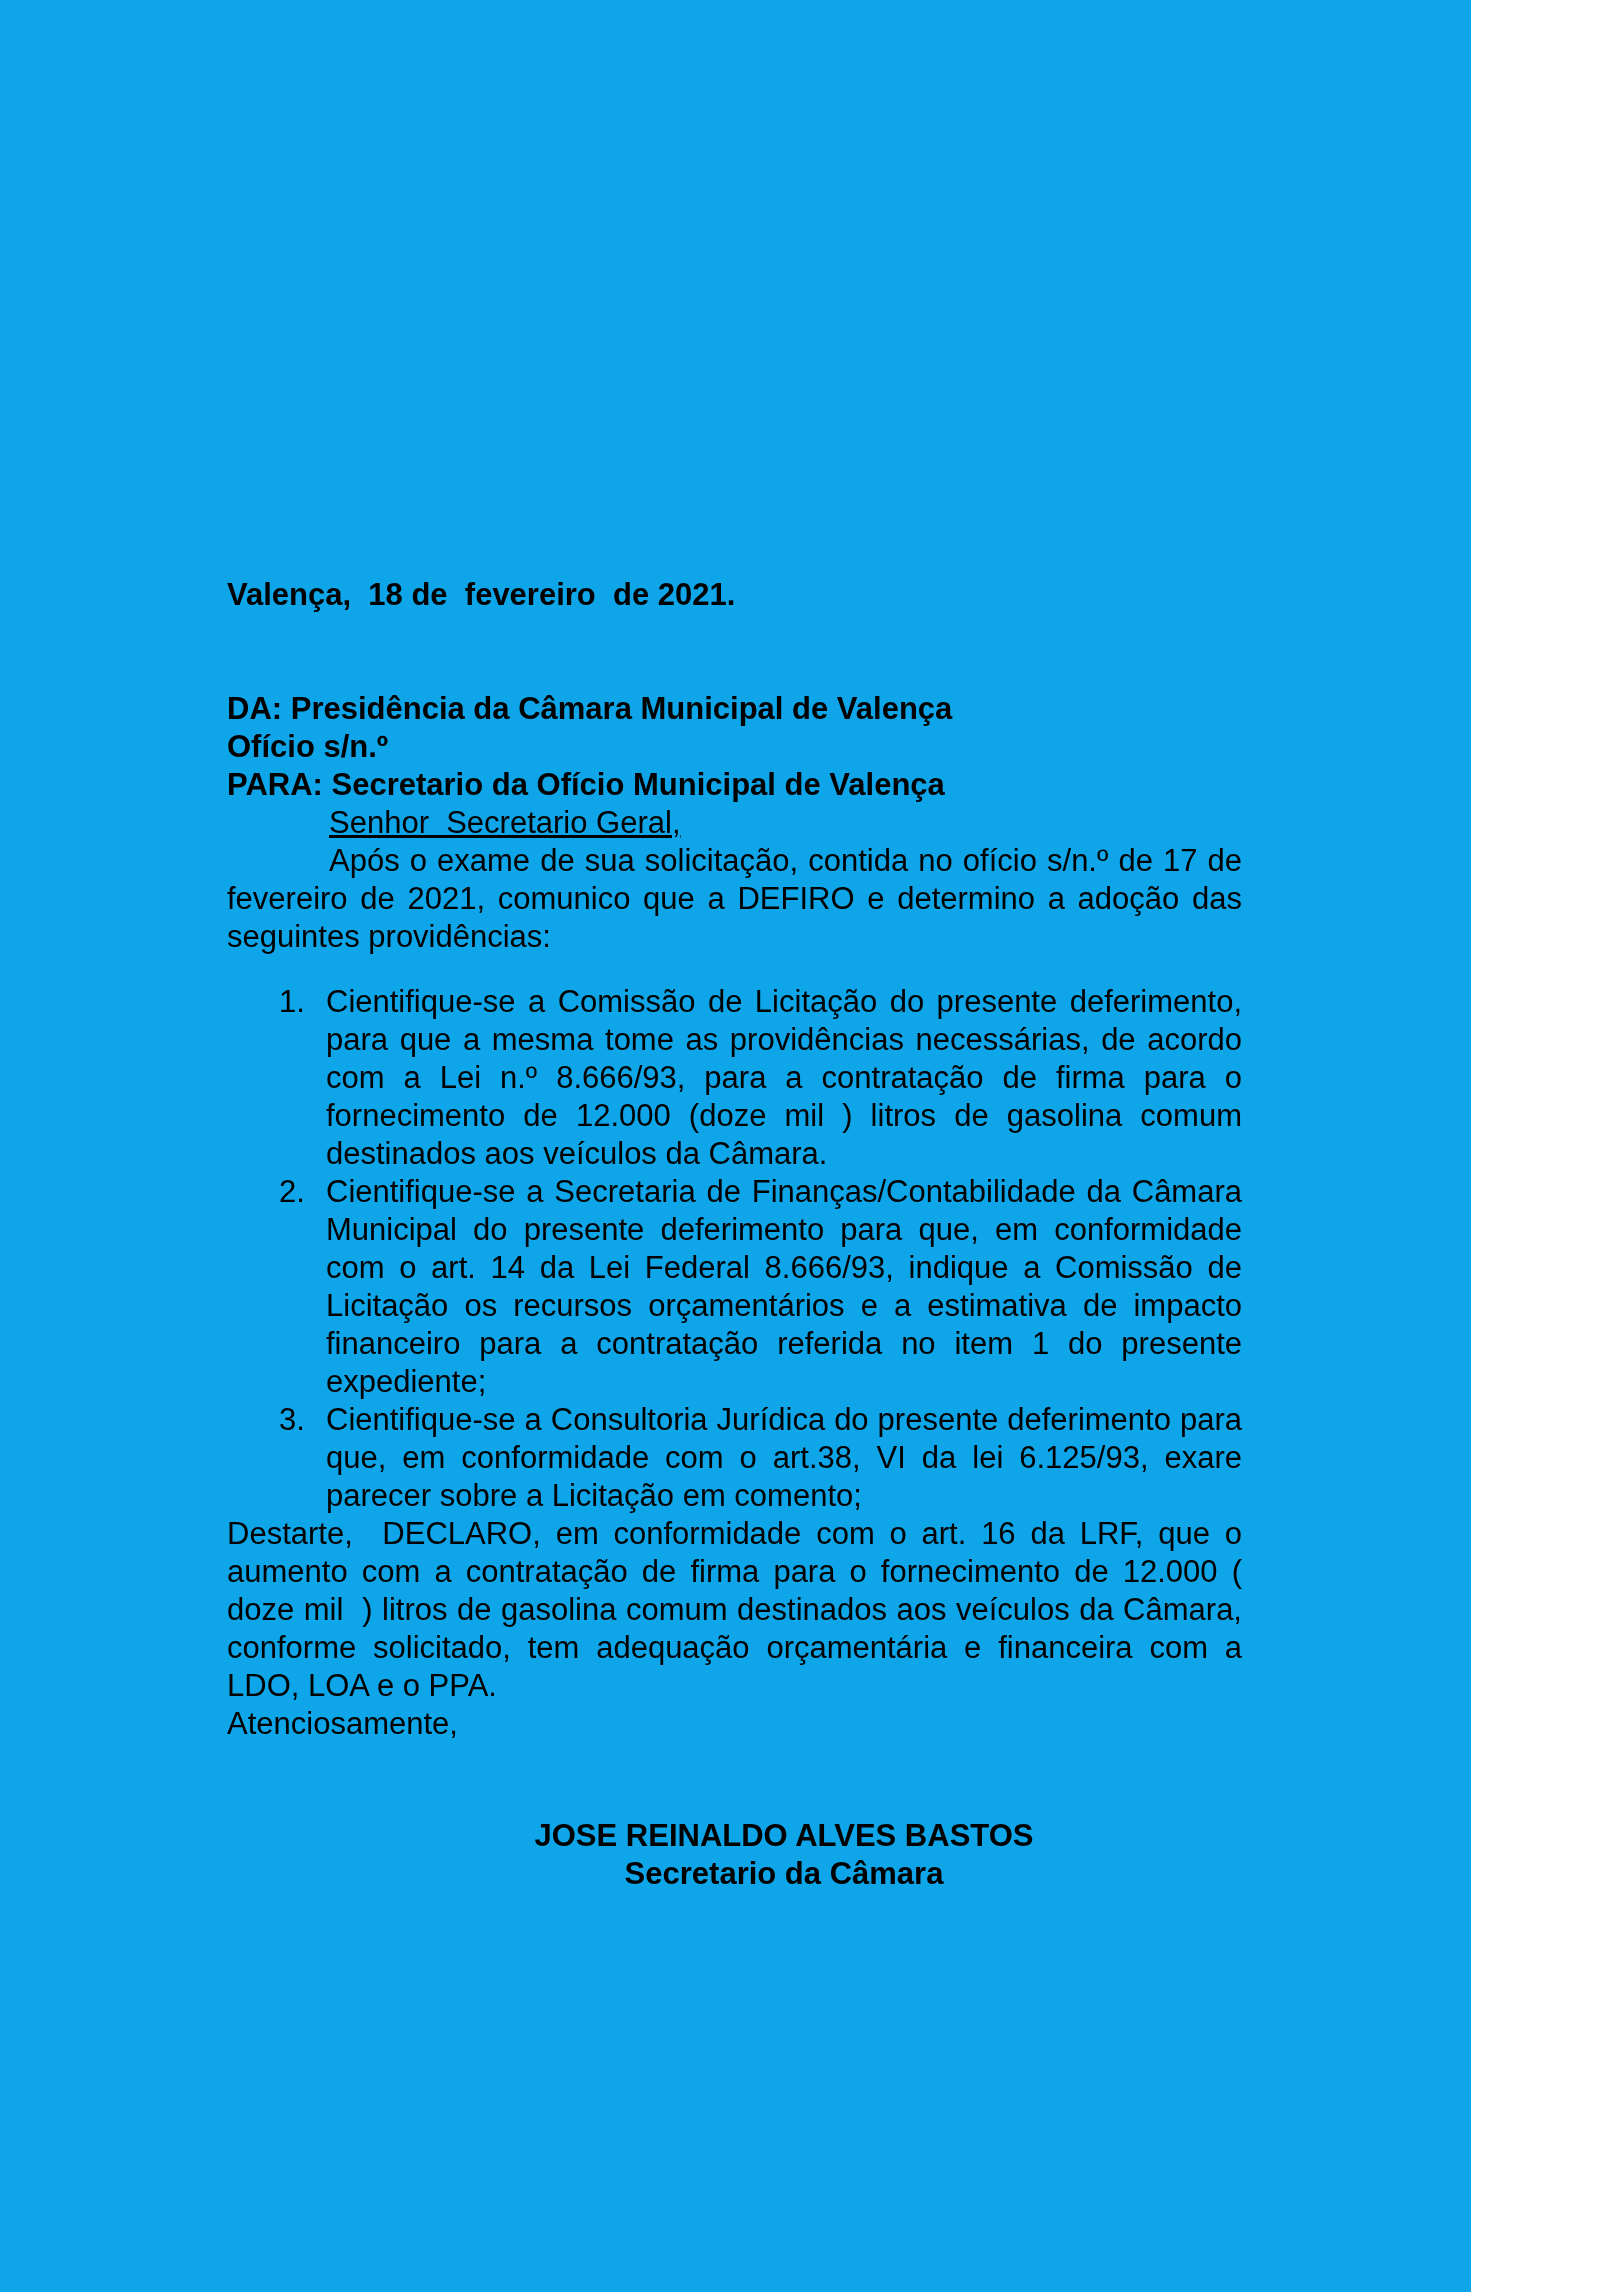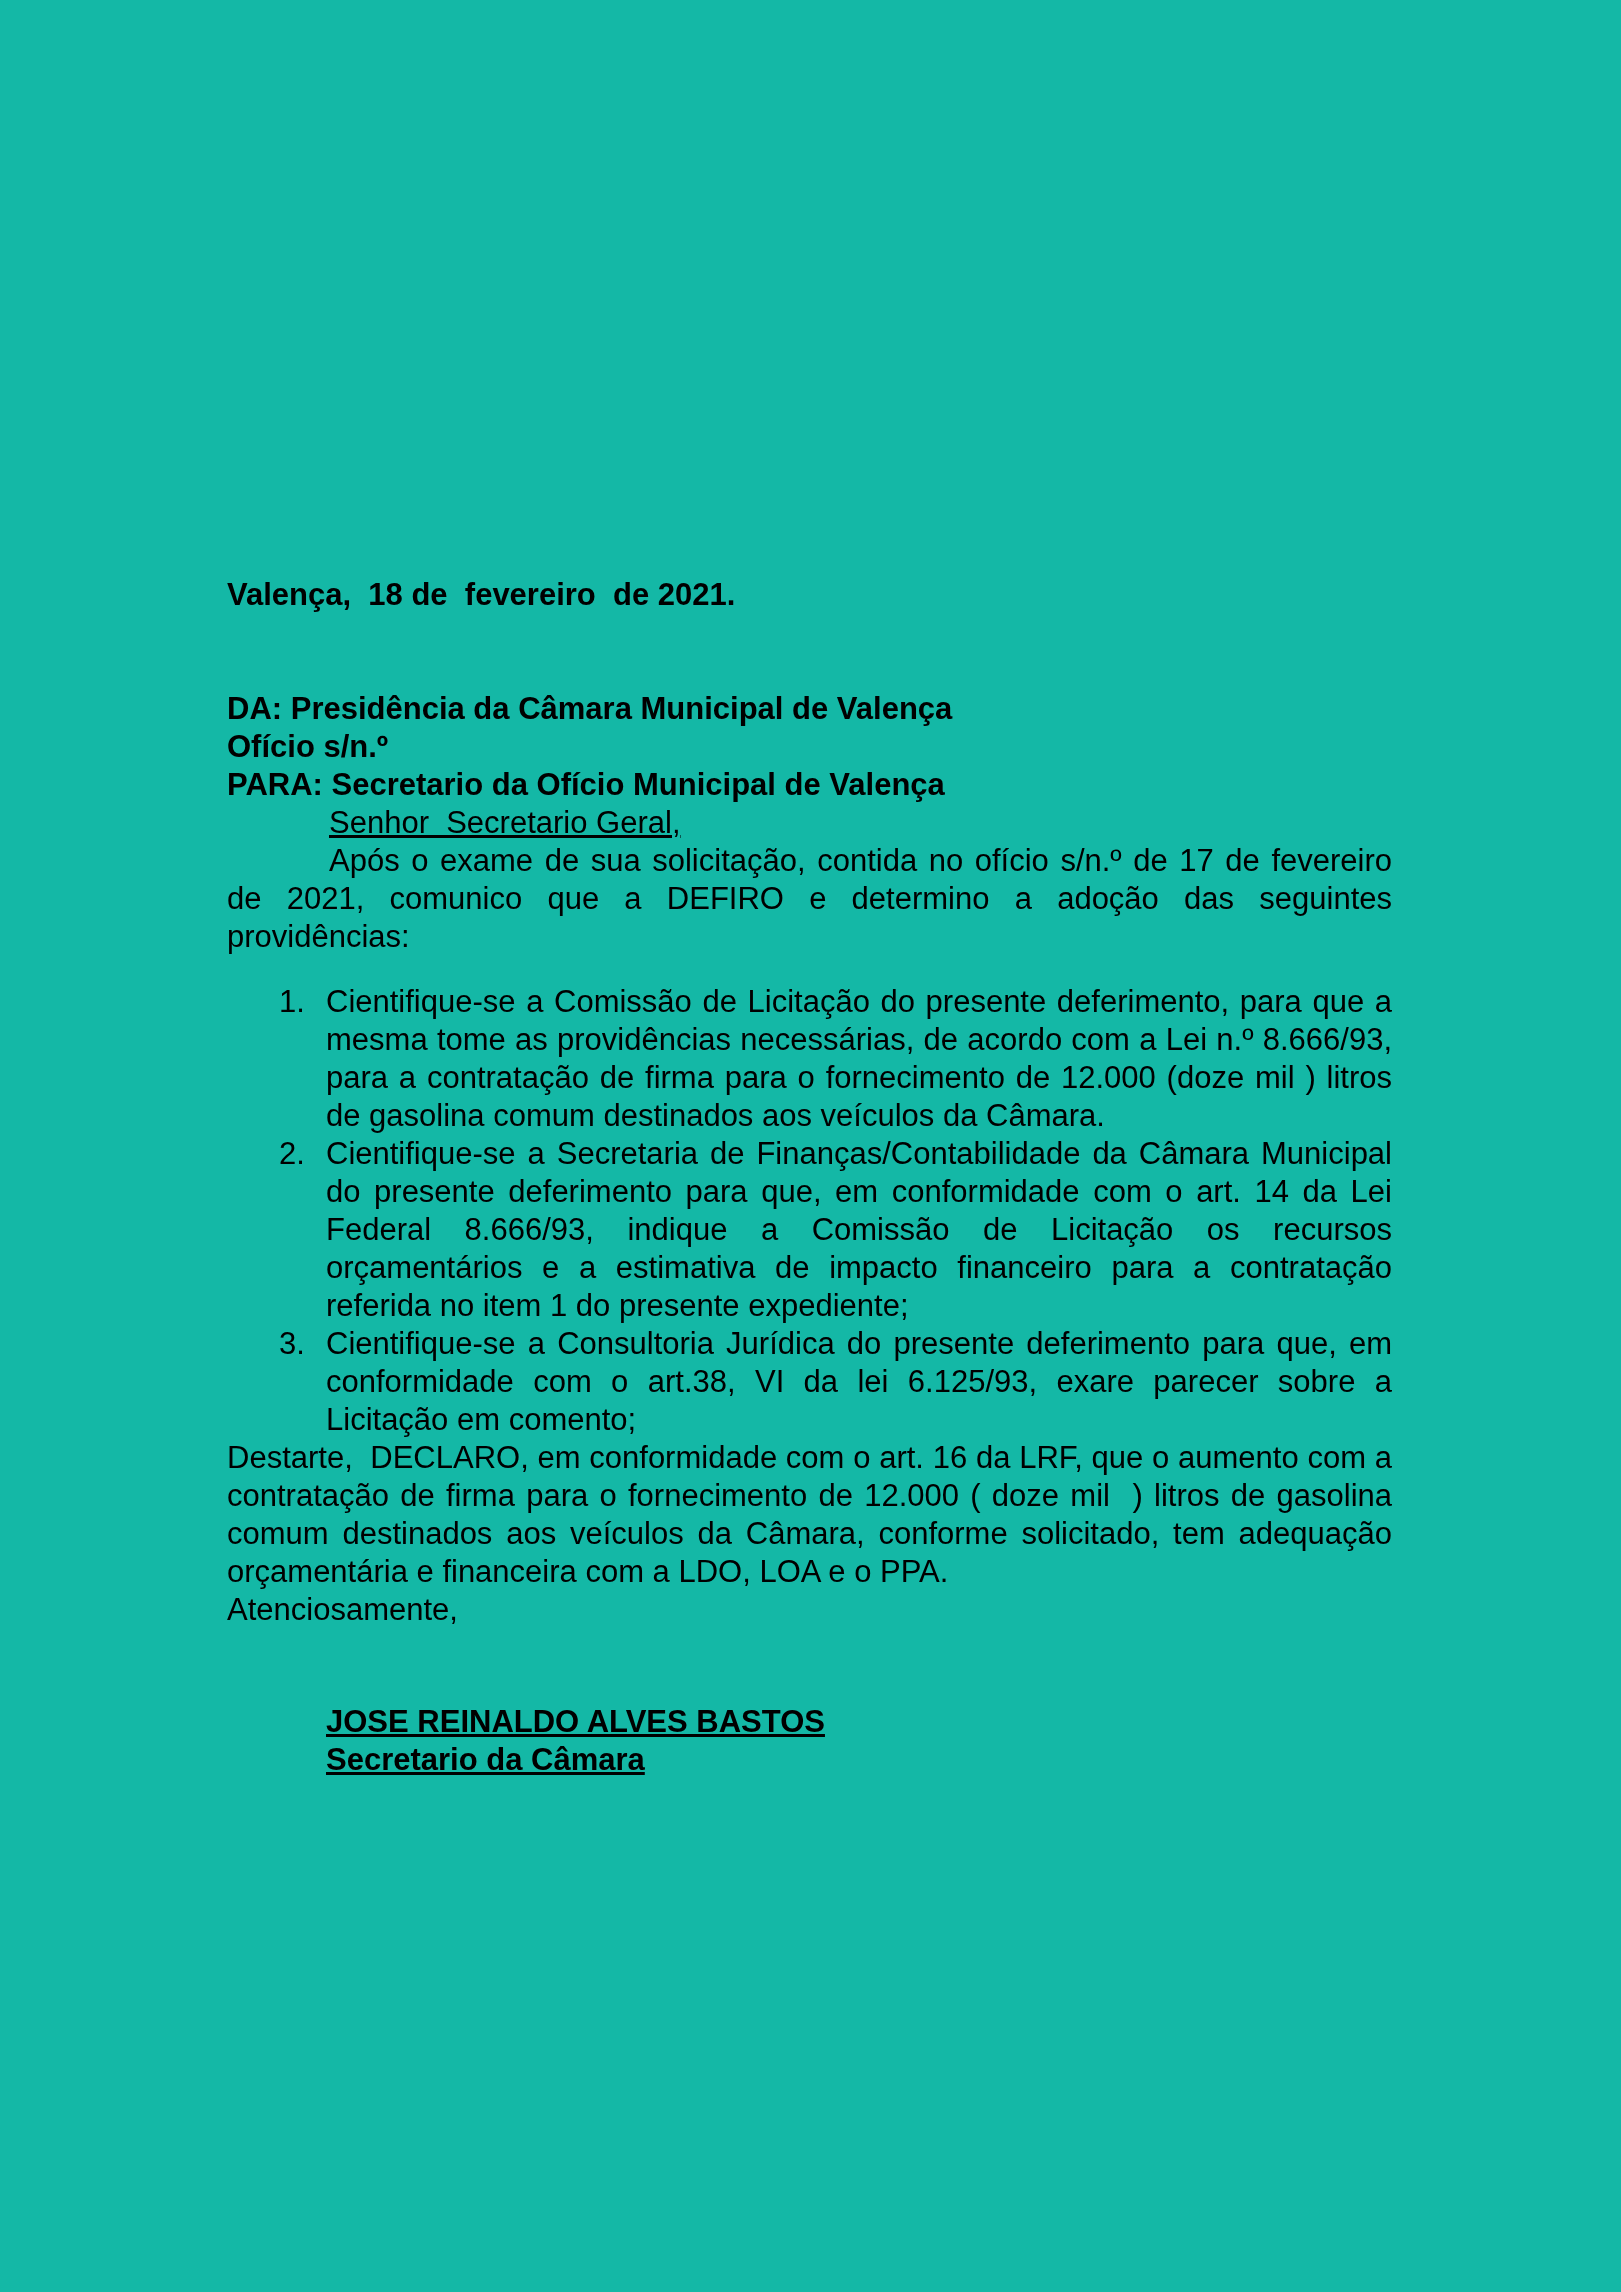--- a/index.html
+++ b/index.html
@@ -3,23 +3,23 @@
 <meta charset="utf-8">
 <title>Ofício</title>
 <style>
   html, body {
     margin: 0;
     padding: 0;
     background: #ffffff;
   }
   .page {
     position: relative;
-    width: 1621px;
+    width: 1471px;
     height: 2293px;
-    background: #14b8a6;
+    background: #0ea5e9;
     color: #000000;
     font-family: "Liberation Sans", "DejaVu Sans", sans-serif;
     font-size: 31px;
     line-height: 38px;
     box-sizing: border-box;
     padding: 576px 229px 0 227px;
     overflow: hidden;
   }
   .page p { margin: 0; }
 
@@ -63,22 +63,22 @@
     text-align: justify;
     white-space: pre-wrap;
   }
   .closing-line {
     margin-top: 80px;
     margin-left: 99px;
   }
   .signature-block {
     margin-top: 74px;
     margin-left: 99px;
+    text-align: center;
     font-weight: bold;
-    text-decoration: underline;
   }
 </style>
 </head>
 <body>
 
 <div class="page">
 
   <p class="date-line">Valença,  18 de  fevereiro  de 2021.</p>
 
   <div class="ref-block">

